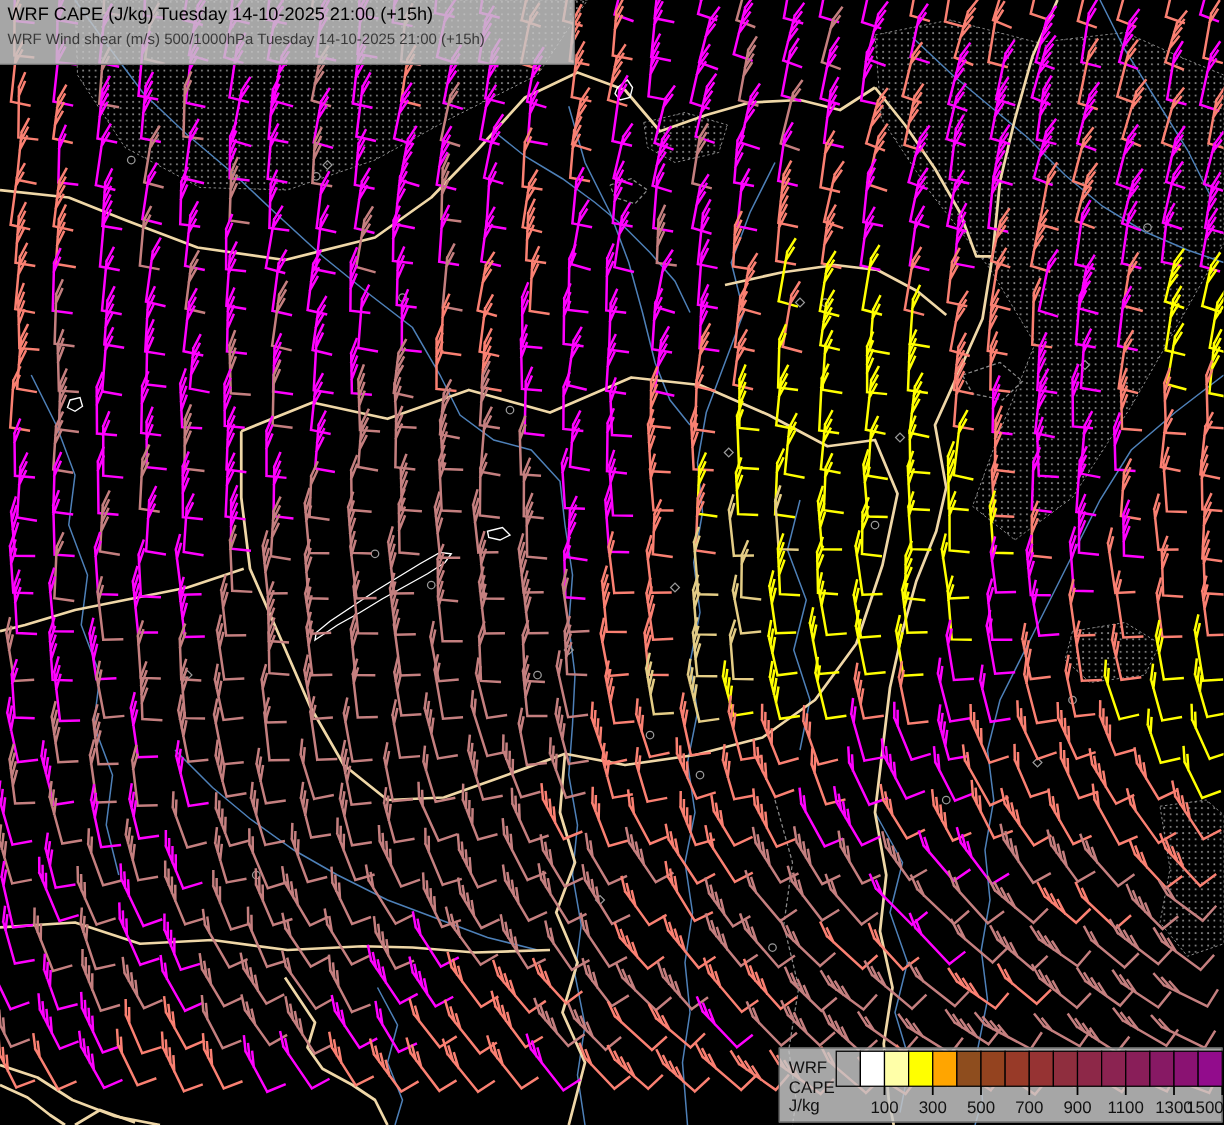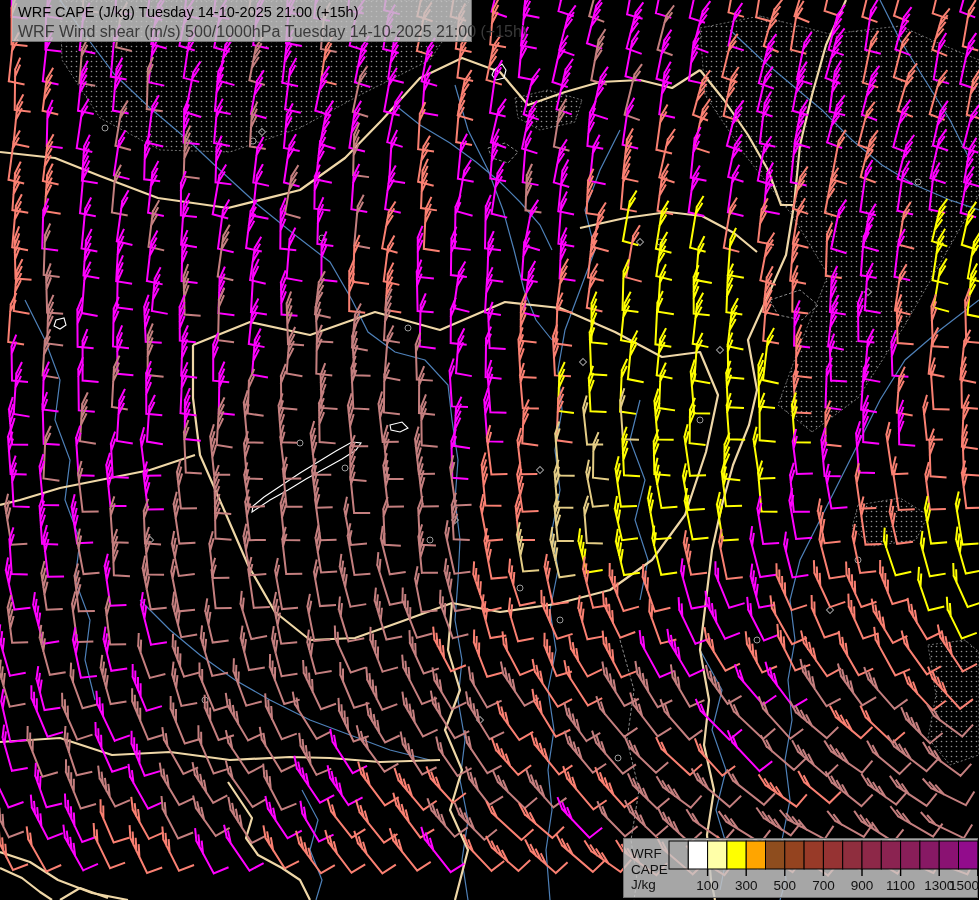--- a/index.html
+++ b/index.html
@@ -1,27 +1,27 @@
 <!DOCTYPE html>
 <html><head>
 <meta charset="utf-8">
 <style>
   html,body{margin:0;padding:0;background:#000;}
   body{width:979px;height:900px;position:relative;overflow:hidden;
        font-family:"Liberation Sans",sans-serif;}
   #map-root{position:absolute;inset:0;width:979px;height:900px;background:#000;}
   #map-svg{position:absolute;left:0;top:0;}
   .title-box{
-    position:absolute;left:12px;top:0;width:460px;height:42px;
+    position:absolute;left:0;top:0;width:460px;height:52px;
     background:rgba(198,198,198,0.84);
     border-right:1px solid #6f6f6f;border-bottom:1px solid #6f6f6f;
     padding:3px 0 0 6px;box-sizing:border-box;line-height:19px;
     white-space:nowrap;}
   .title-line1{font-size:14.5px;color:#000;}
-  .title-line2{font-size:16px;color:#3a3a3a;}
+  .title-line2{font-size:12px;color:#3a3a3a;}
   .legend-box{
     position:absolute;left:623px;top:838px;width:355px;height:60px;
     background:rgba(198,198,198,0.84);
     border:1px solid #6f6f6f;box-sizing:border-box;
     display:flex;align-items:center;}
   .legend-label{width:42px;padding:3px 0 0 7px;font-size:13.5px;color:#111;
     line-height:15.5px;}
   .legend-scale{flex:1;position:relative;}
 </style>
 </head>

